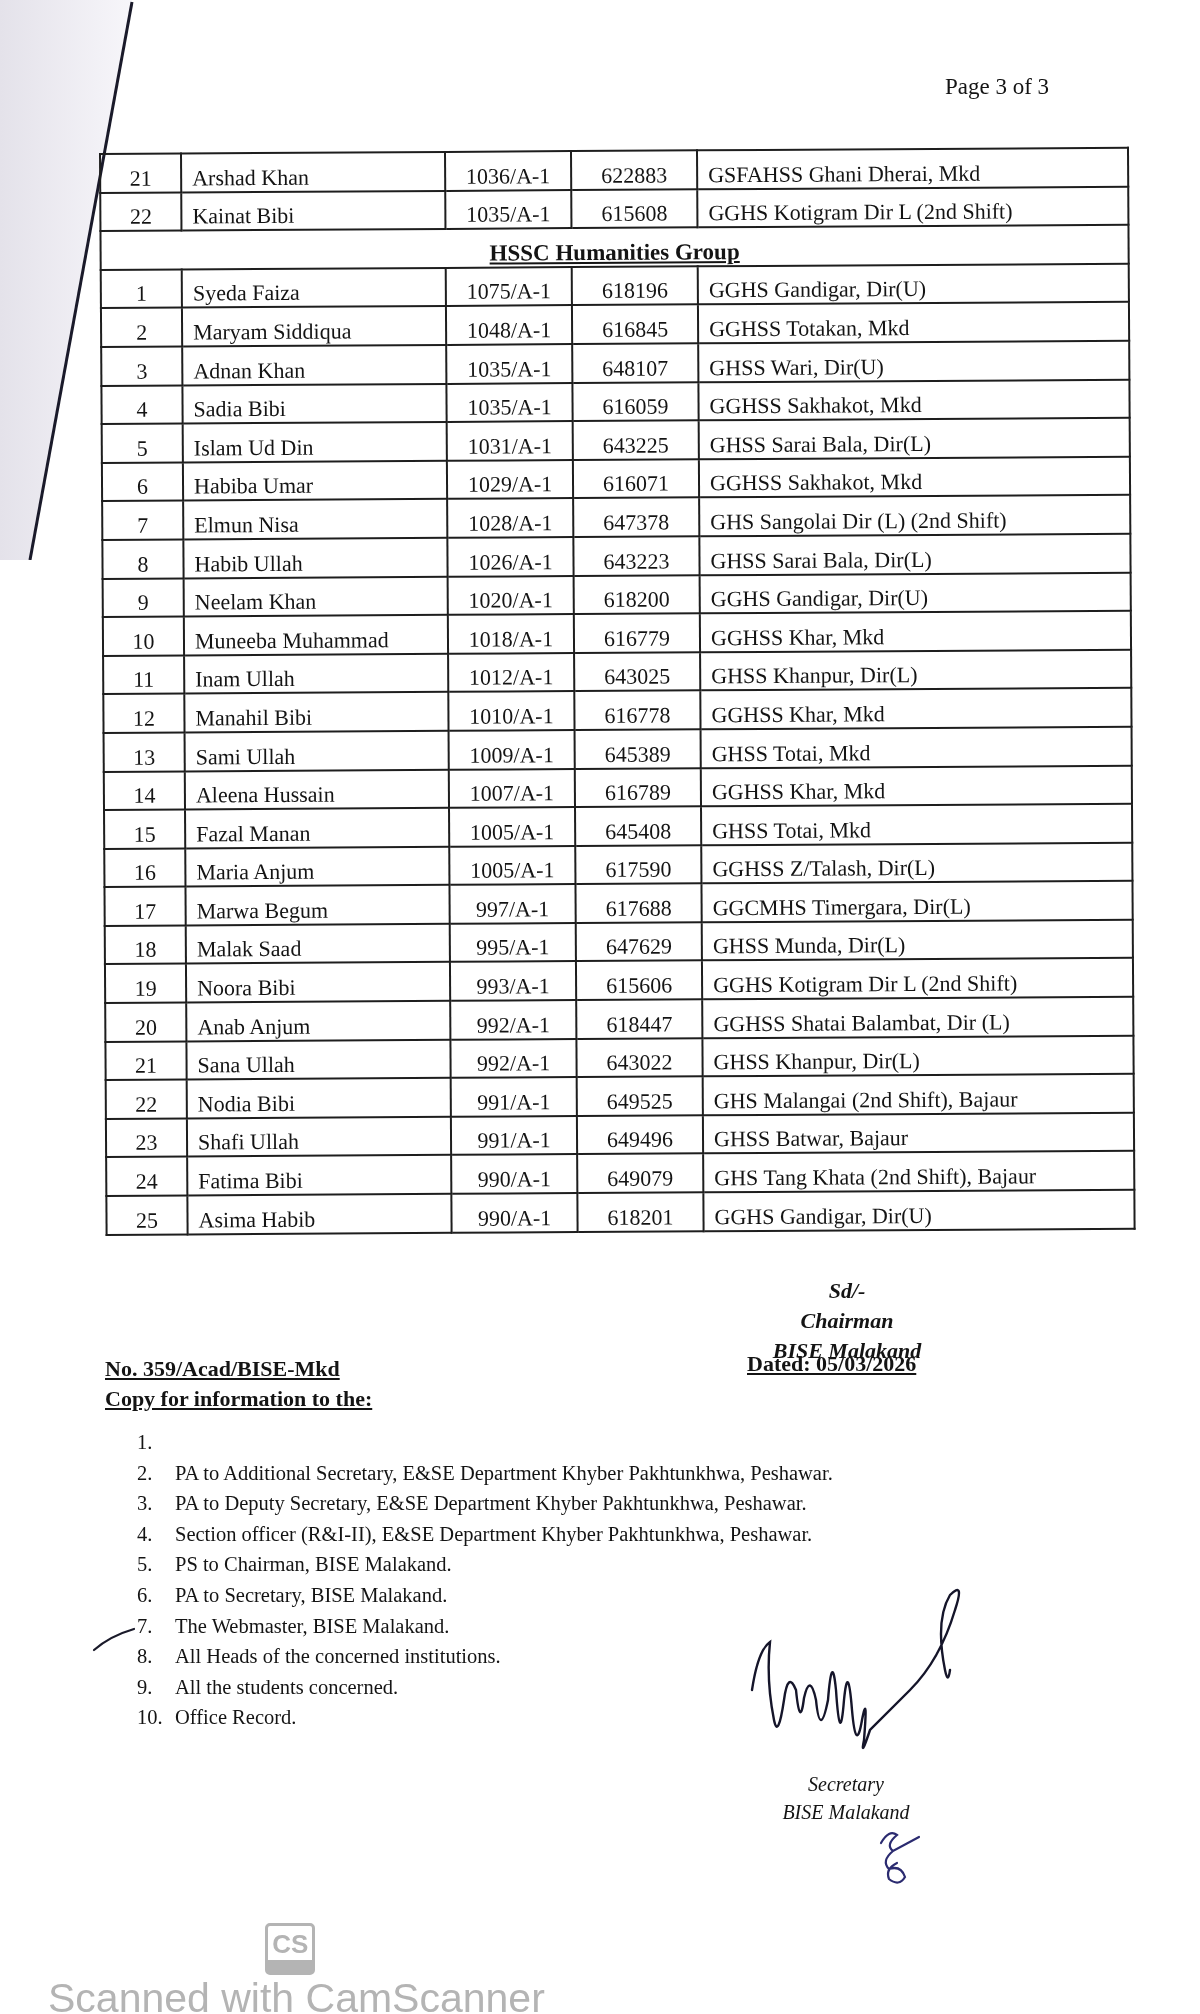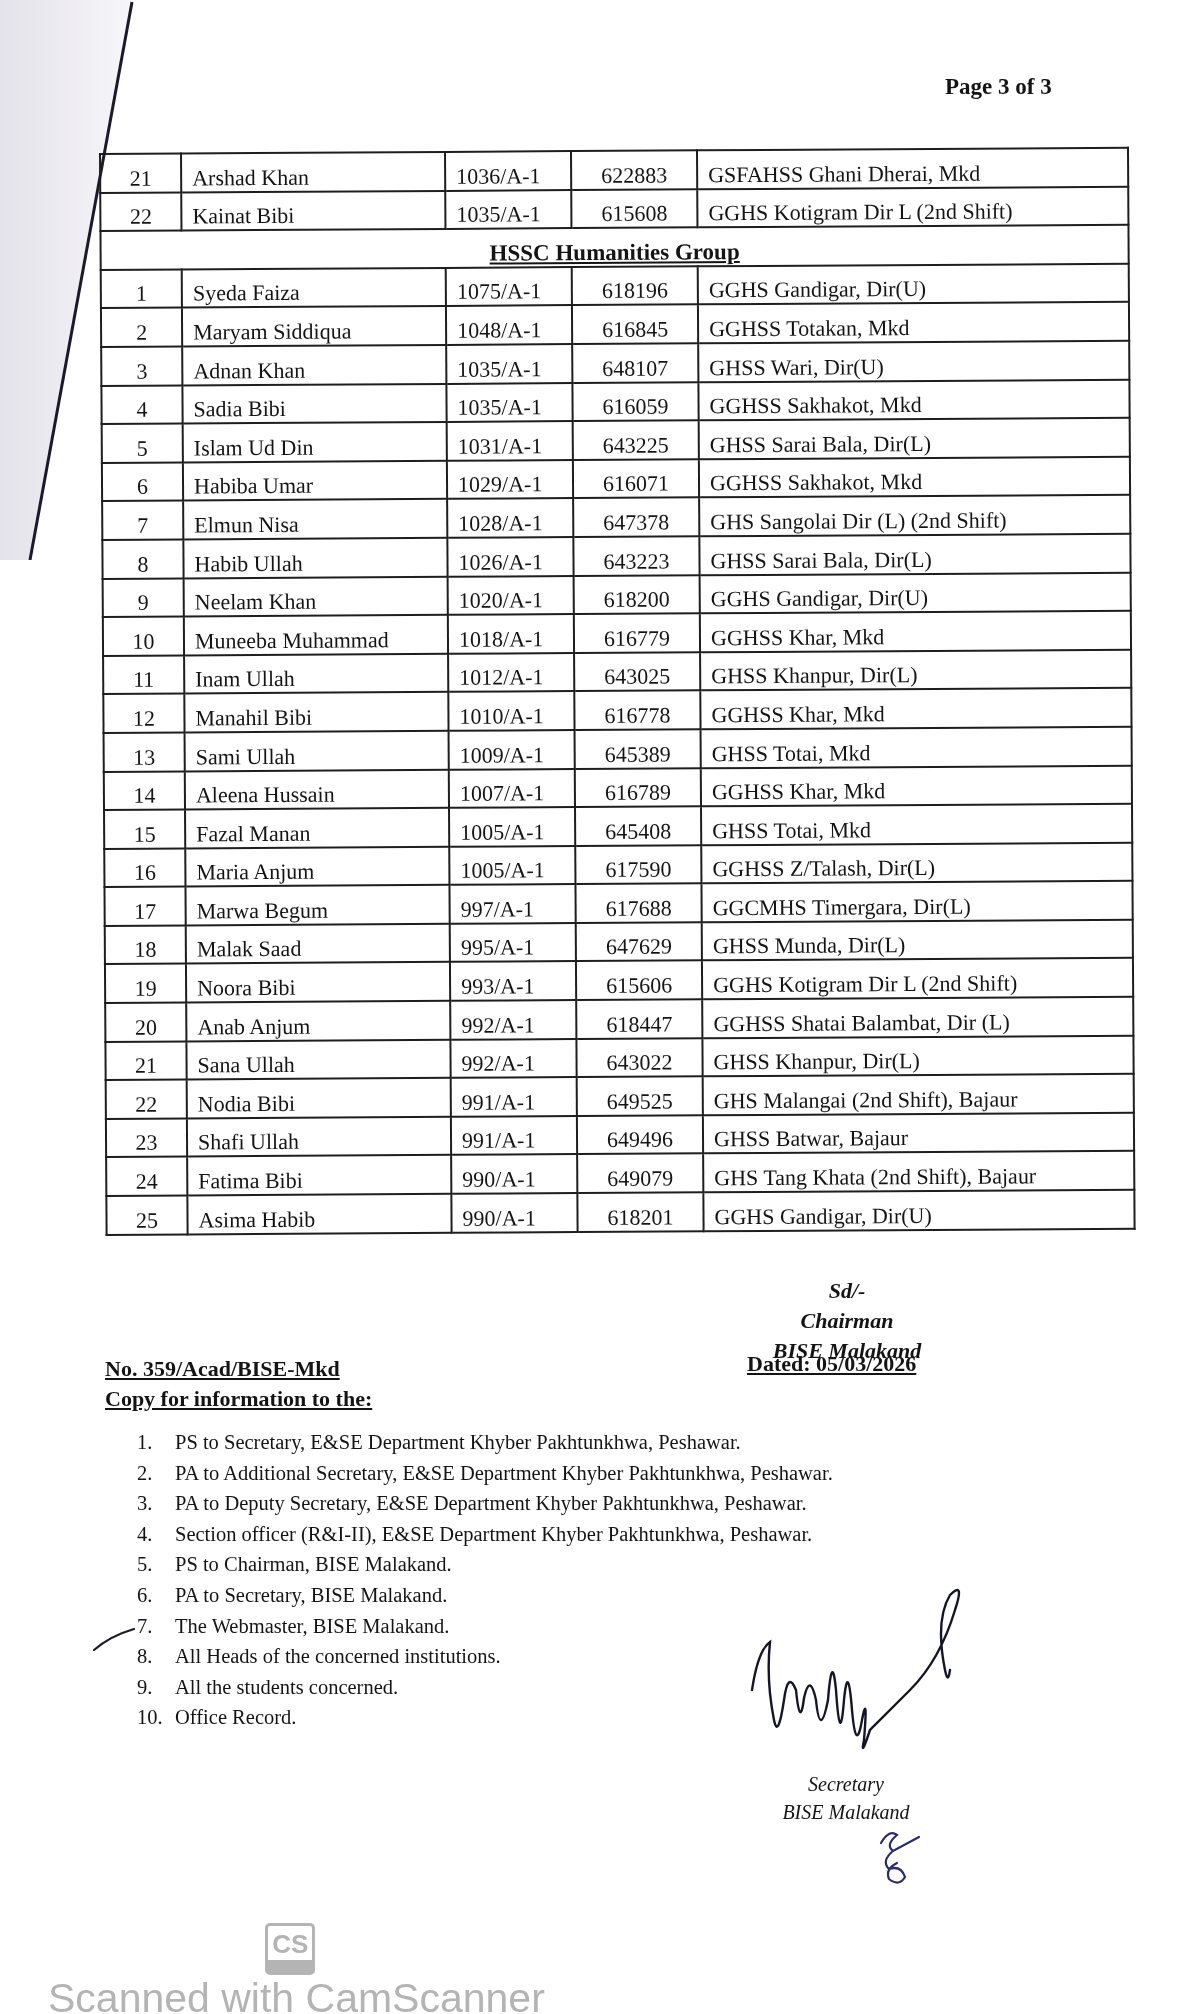--- a/index.html
+++ b/index.html
@@ -8,36 +8,36 @@
     background: #ffffff;
     font-family: "Liberation Serif", serif;
     color: #141414;
   }
   .page-curl {
     position: absolute; left: 0; top: 0; width: 140px; height: 560px;
     pointer-events: none;
   }
   .page-number {
     position: absolute; left: 945px; top: 74px;
-    font-size: 23px; font-weight: bold;
+    font-size: 23px; font-weight: normal;
   }
   table.merit {
     position: absolute; left: 99px; top: 153px;
     width: 1030px; border-collapse: collapse;
     transform: rotate(-0.35deg); transform-origin: left top;
     font-size: 22px;
   }
   table.merit td {
     border: 2px solid #1e1e1e;
     height: 34.6px; padding: 0 10px; line-height: 1;
     vertical-align: bottom; padding-bottom: 2px;
   }
   td.c-sno { width: 59px; text-align: center; margin-left: 24px; }
   td.c-name { width: 242px; text-align: left; padding-left: 12px; }
-  td.c-marks { width: 104px; }
+  td.c-marks { width: 104px; text-align: center; }
   td.c-roll { width: 104px; text-align: center; margin-left: 45px; }
   td.c-inst { text-align: left; }
   td.group-heading {
     text-align: center; font-weight: bold; text-decoration: underline;
     font-size: 23px;
   }
   .signature-block {
     position: absolute; left: 747px; top: 1260px; width: 200px;
     text-align: center; font-style: italic; font-weight: bold; font-size: 22px;
     line-height: 30px;
@@ -301,21 +301,20 @@
   <div>BISE Malakand</div>
 </div>
 <div class="dated">Dated: 05/03/2026</div>
 
 <div class="ref-no">No. 359/Acad/BISE-Mkd</div>
 <div class="copy-heading">Copy for information to the:</div>
 
 <ol class="copy-list" id="copy-list">
     <li>
       <span class="num">1.</span>
-      <span>PS to Secretary, E&amp;SE Department Khyber Pakhtunkhwa, Peshawar.</span>
     </li>
     <li>
       <span class="num">2.</span>
       <span>PA to Additional Secretary, E&amp;SE Department Khyber Pakhtunkhwa, Peshawar.</span>
     </li>
     <li>
       <span class="num">3.</span>
       <span>PA to Deputy Secretary, E&amp;SE Department Khyber Pakhtunkhwa, Peshawar.</span>
     </li>
     <li>

